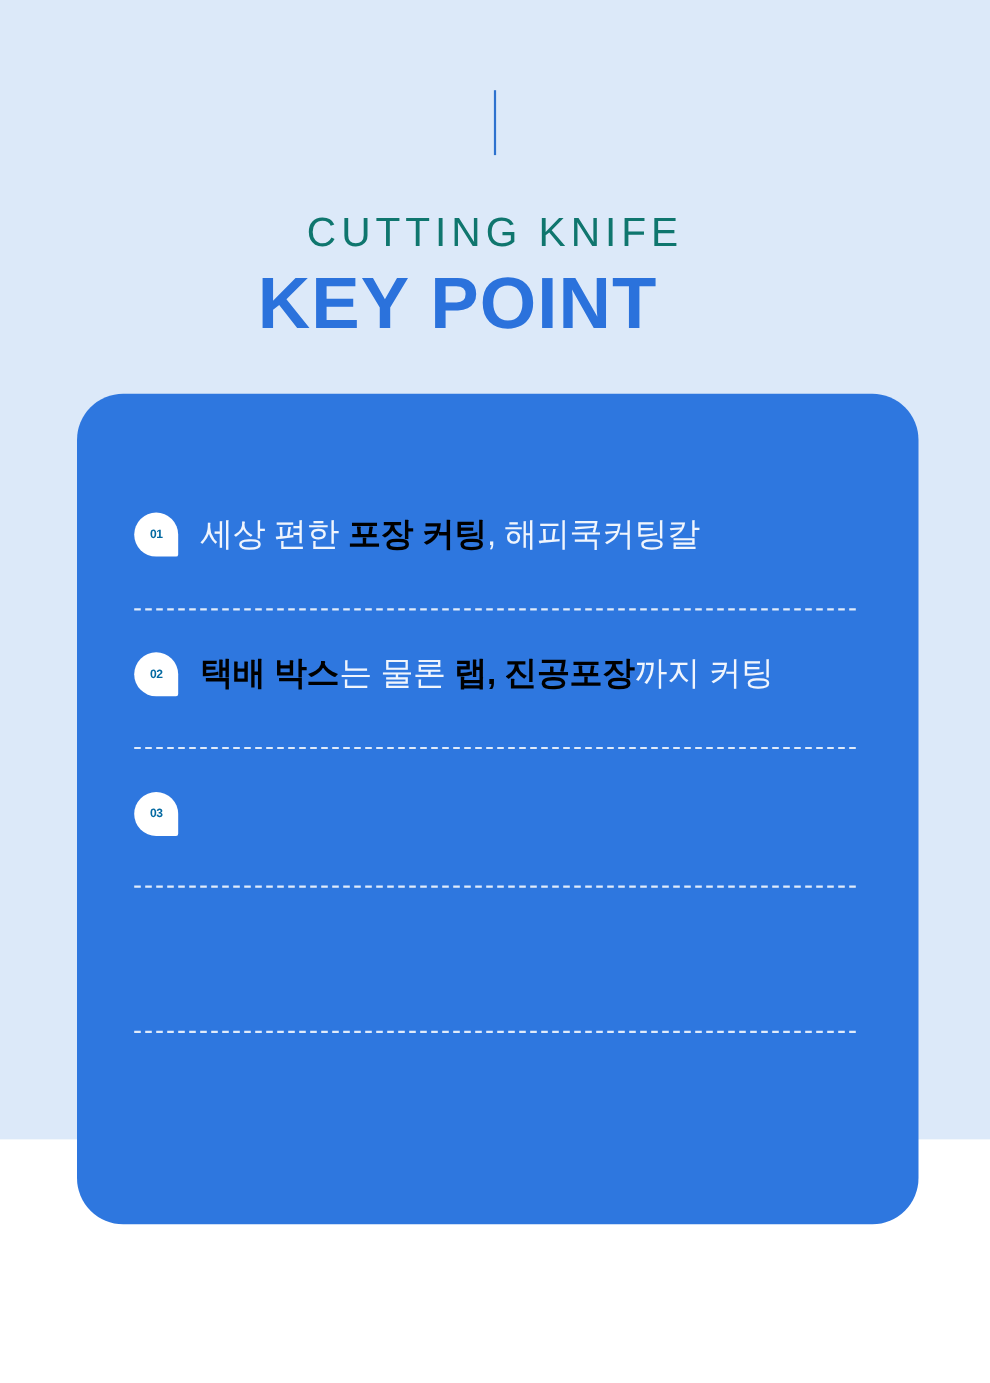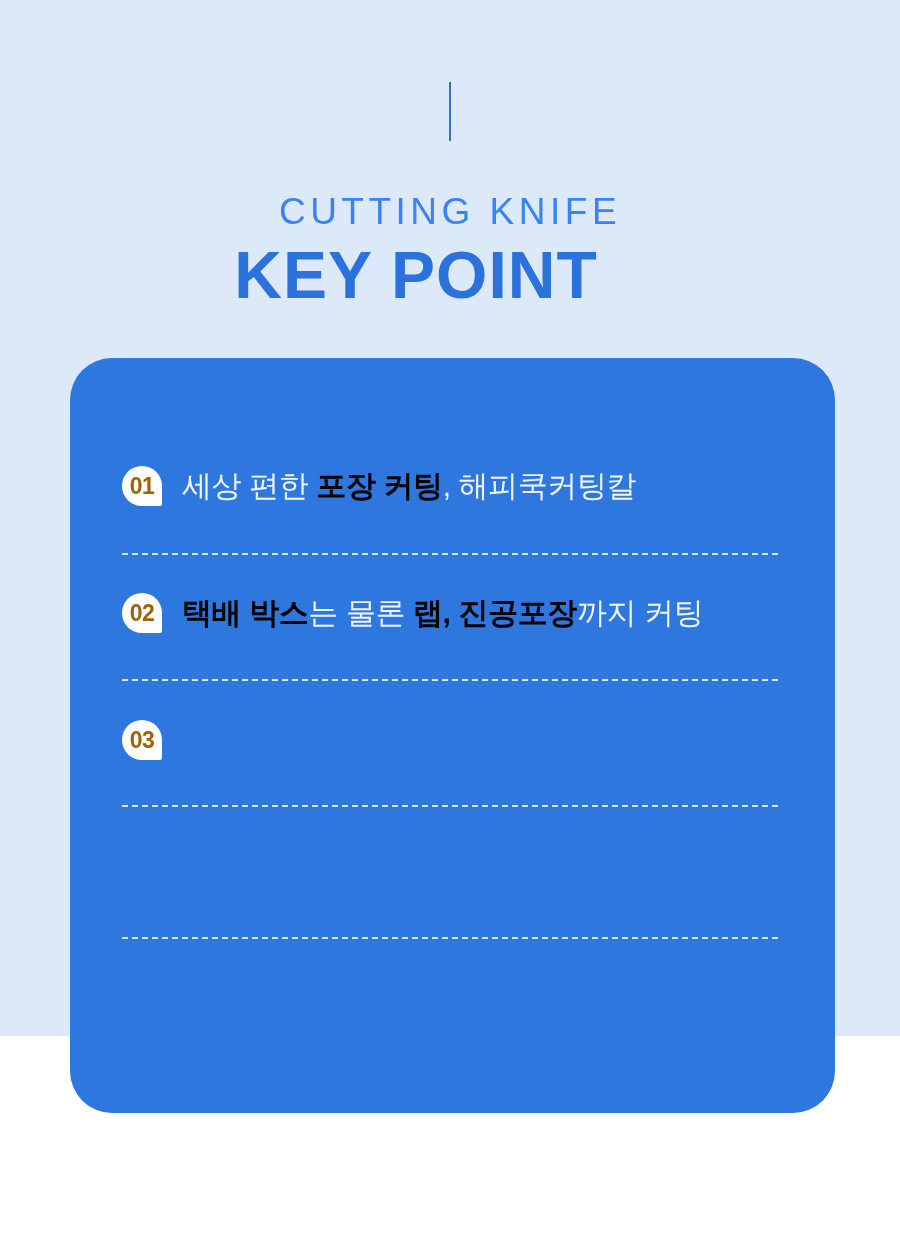--- a/index.html
+++ b/index.html
@@ -52,21 +52,21 @@
   .eyebrow {
     position: absolute;
     left: 0;
     top: 190px;
     width: 900px;
     text-align: center;
     font-size: 37px;
     line-height: 44px;
     font-weight: 300;
     letter-spacing: 4.5px;
-    color: #3b82f6;
+    color: #0f766e;
     white-space: nowrap;
   }
   .headline {
     position: absolute;
     left: 0;
     top: 236px;
     width: 832px;
     text-align: center;
     font-size: 66px;
     line-height: 78px;
@@ -113,22 +113,22 @@
   
   .badge {
     flex: 0 0 auto;
     width: 40px;
     height: 40px;
     background: #ffffff;
     border-radius: 50% 50% 2px 50%;
     display: flex;
     align-items: center;
     justify-content: center;
-    color: #a16207;
-    font-size: 23px;
+    color: #0369a1;
+    font-size: 11px;
     font-weight: 700;
     letter-spacing: -0.5px;
     line-height: 1;
     margin-right: 20px;
   }
 
   .point-text {
     flex: 1 1 auto;
     font-size: 30px;
     line-height: 40px;

